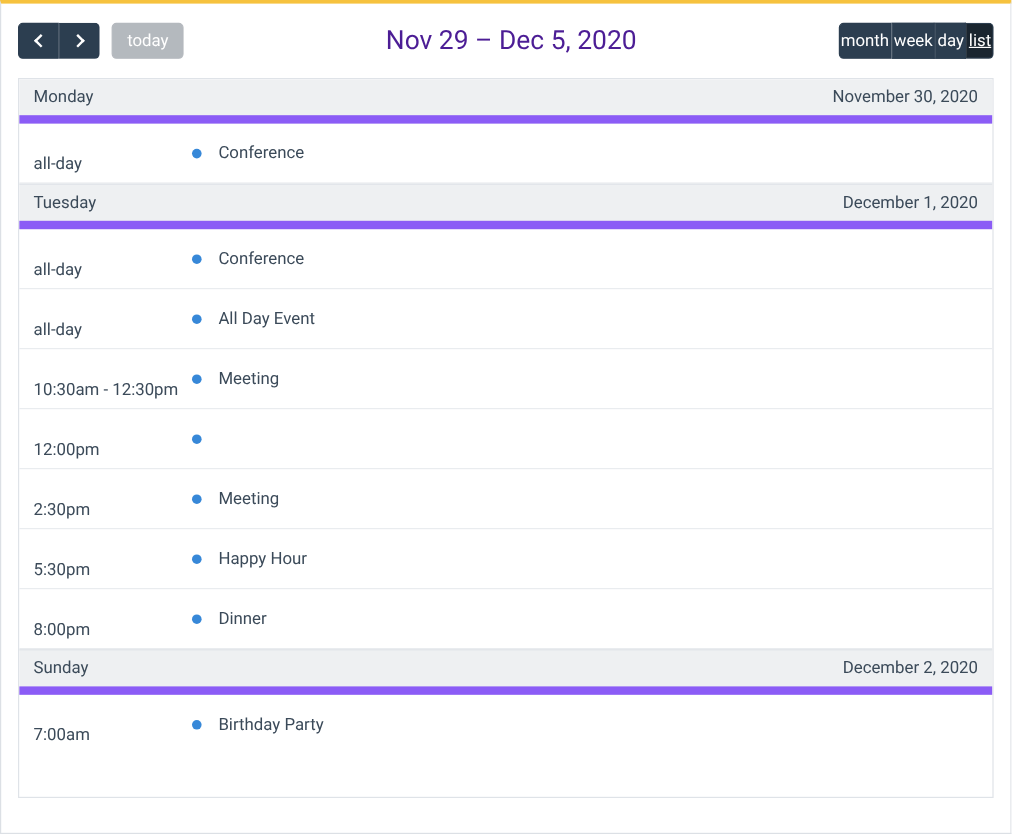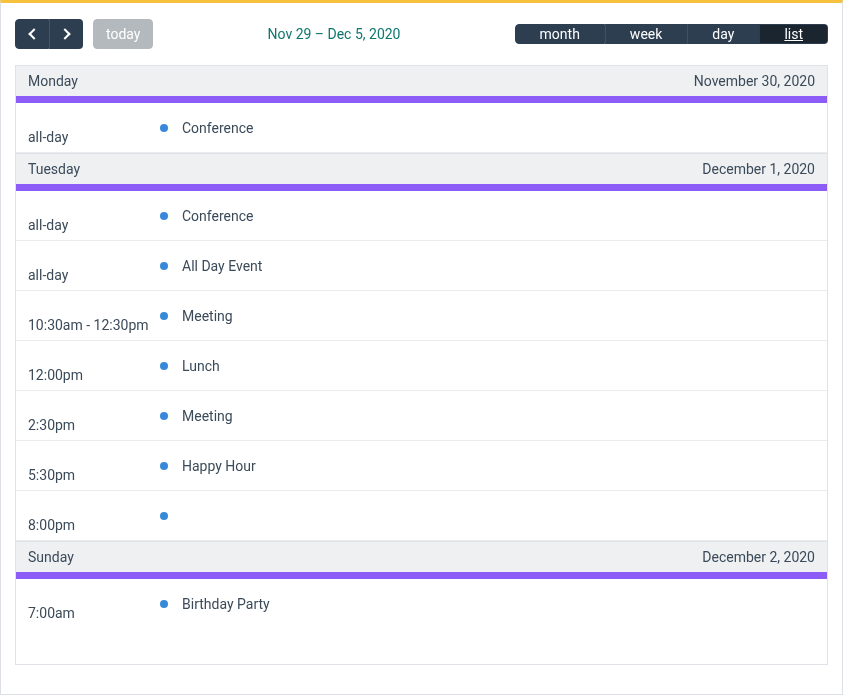--- a/index.html
+++ b/index.html
@@ -71,35 +71,35 @@
     .btn-single {
       border-radius: 4px;
     }
     .btn-muted {
       background: #a8adb3;
       color: #fff;
       border-color: #a8adb3;
       opacity: 0.85;
     }
     .title {
-      font-size: 14px;
+      font-size: 22px;
       font-weight: 400;
-      color: #0f766e;
+      color: #4c1d95;
       text-align: center;
       flex: 1;
     }
     .toolbar-right {
       display: flex;
     }
     .view-btn {
       background: #2c3e50;
       color: #fff;
       border: 1px solid #2c3e50;
-      height: 20px;
-      padding: 0 24px;
+      height: 30px;
+      padding: 0 1px;
       font-size: 14px;
       cursor: pointer;
       display: flex;
       align-items: center;
     }
     .view-btn.active {
       background: #1a252f;
       text-decoration: underline;
     }
     .view-group {
@@ -235,35 +235,35 @@
         <div class="event-title">All Day Event</div>
       </div>
       <div class="event-row">
         <div class="event-time">10:30am - 12:30pm</div>
         <div class="event-dot" style="background: rgb(55, 136, 216);"></div>
         <div class="event-title">Meeting</div>
       </div>
       <div class="event-row">
         <div class="event-time">12:00pm</div>
         <div class="event-dot" style="background: rgb(55, 136, 216);"></div>
-        <div class="event-title">Lunch</div>
       </div>
       <div class="event-row">
         <div class="event-time">2:30pm</div>
         <div class="event-dot" style="background: rgb(55, 136, 216);"></div>
         <div class="event-title">Meeting</div>
       </div>
       <div class="event-row">
         <div class="event-time">5:30pm</div>
         <div class="event-dot" style="background: rgb(55, 136, 216);"></div>
         <div class="event-title">Happy Hour</div>
       </div>
       <div class="event-row">
         <div class="event-time">8:00pm</div>
         <div class="event-dot" style="background: rgb(55, 136, 216);"></div>
+        <div class="event-title">Dinner</div>
       </div>
       <div class="day-header">
         <span>Sunday</span>
         <span>December 2, 2020</span>
       </div>
       <div class="event-row">
         <div class="event-time">7:00am</div>
         <div class="event-dot" style="background: rgb(55, 136, 216);"></div>
         <div class="event-title">Birthday Party</div>
       </div>

